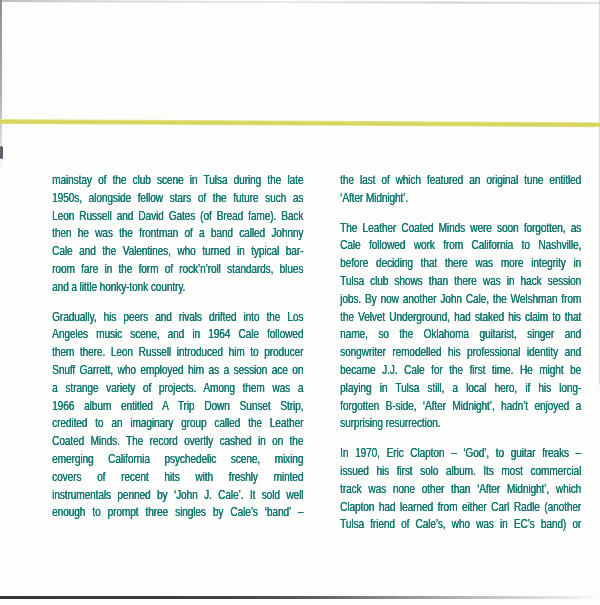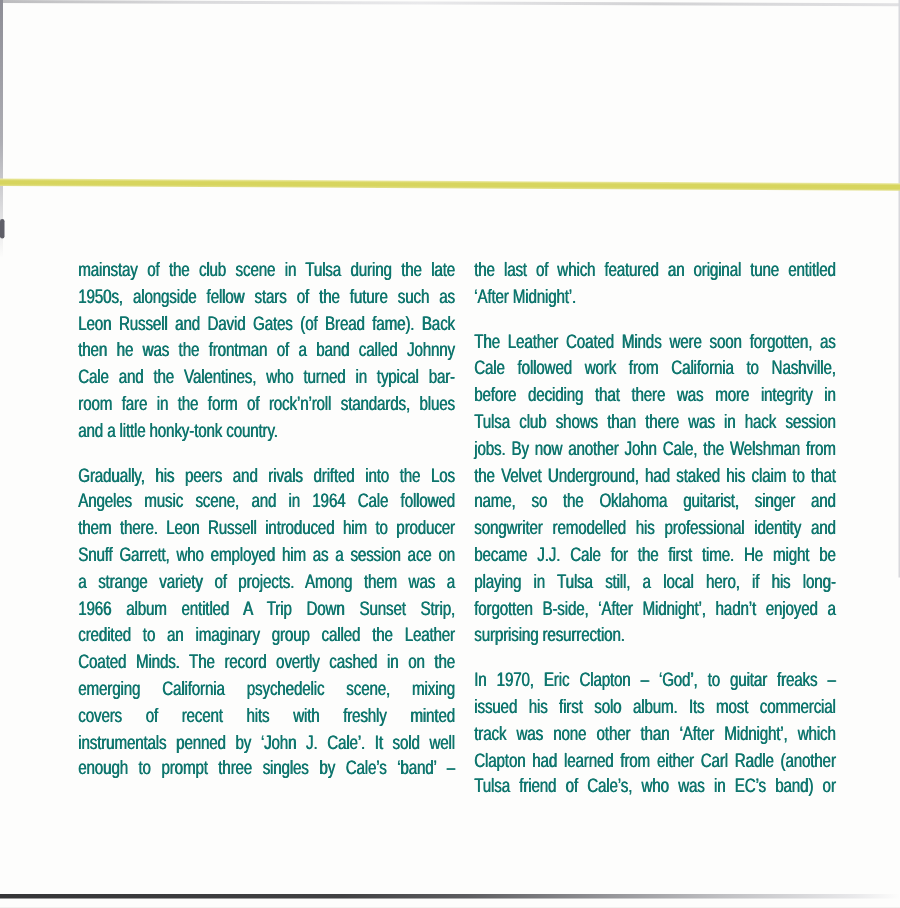--- a/index.html
+++ b/index.html
@@ -41,21 +41,21 @@
   
   .column{position:absolute;top:171px;}
   .column-inner{
     transform:scaleX(0.78);transform-origin:left top;
     font-size:13px;line-height:17.8px;
     letter-spacing:-0.15px;
     text-shadow:0.45px 0 0 currentColor; 
   }
   .col-left{left:52px;width:251px;}
   .col-left .column-inner{width:322px;}
-  .col-right{left:316px;width:241px;}
+  .col-right{left:340px;width:241px;}
   .col-right .column-inner{width:309px;}
   .para + .para{margin-top:12px;}
   .line{
     text-align:justify;
     text-align-last:justify;
   }
   .line.unjust{text-align-last:left;}
 </style>
 </head>
 <body>

